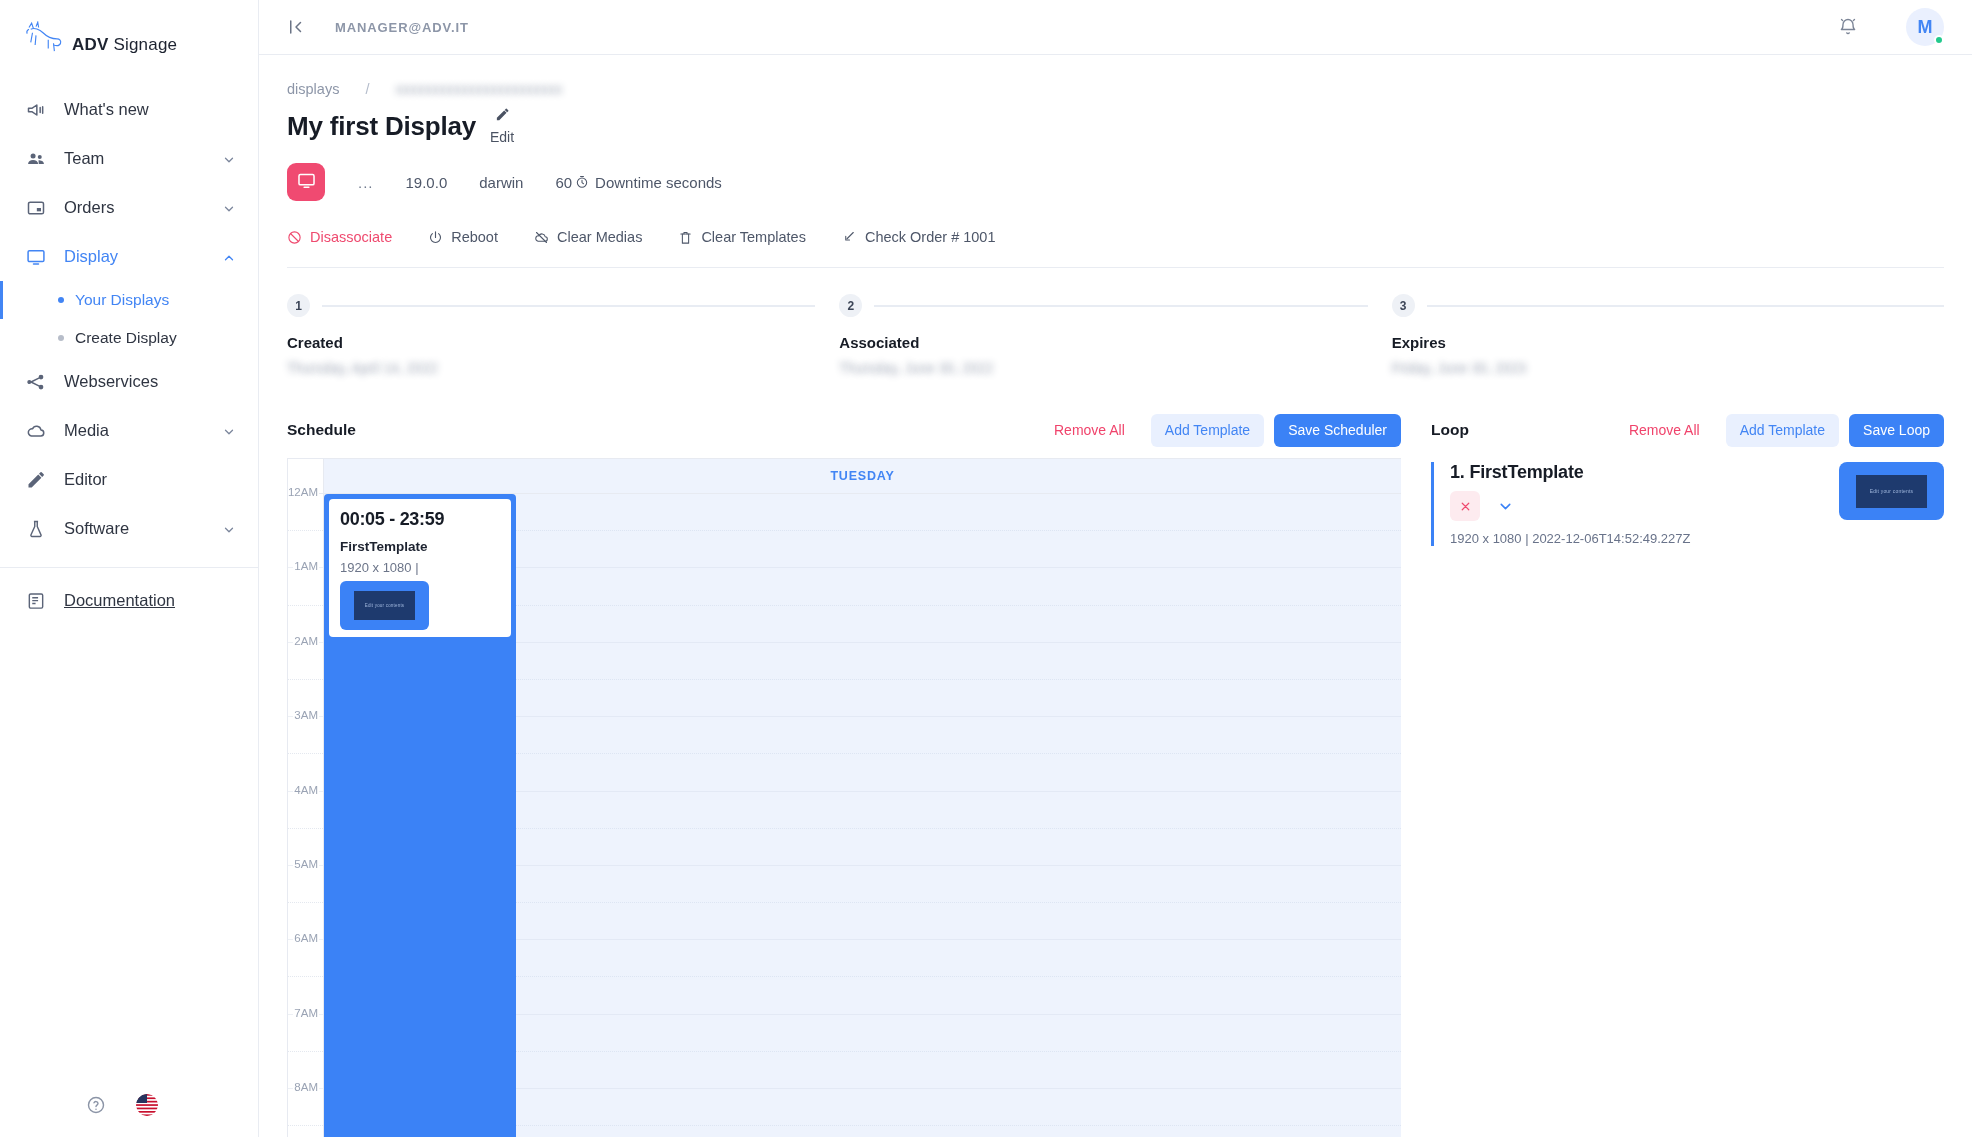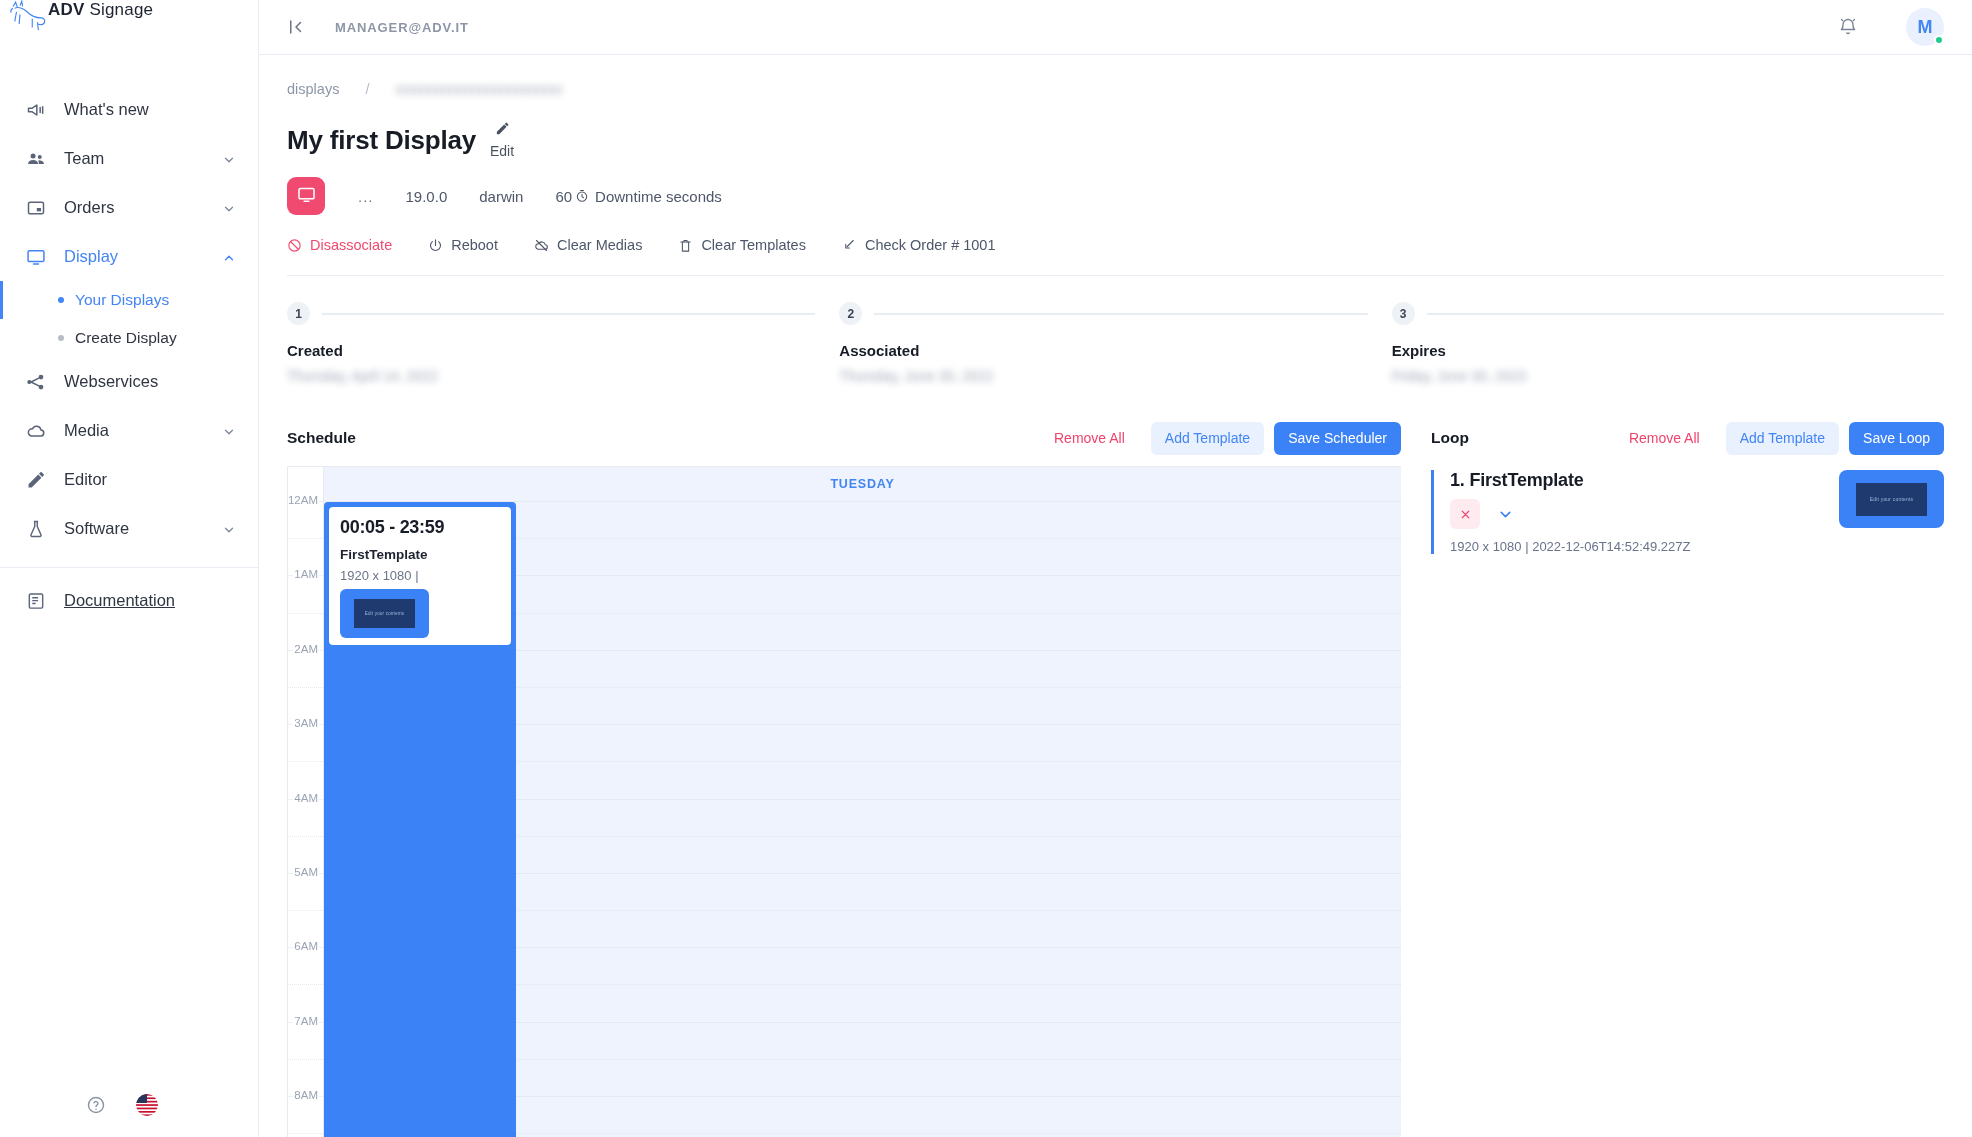--- a/index.html
+++ b/index.html
@@ -15,22 +15,22 @@
   
   .sidebar {
     width: 259px; height: 1137px;
     background: #ffffff;
     border-right: 1px solid #e9ecf2;
     display: flex; flex-direction: column;
     flex: 0 0 259px;
     position: relative;
   }
   .brand {
-    height: 55px; display: flex; align-items: flex-start;
-    padding-left: 6px; 
+    height: 55px; display: flex; align-items: flex-end;
+    padding-left: 22px; gap: 8px;
   }
   .brand-logo { width: 42px; height: 34px; display:block; }
   .brand-text { font-size: 17px; letter-spacing: .2px; color:#1d2330; white-space:nowrap; }
   .brand-text b { font-weight: 700; }
   .brand-text span { font-weight: 400; }
 
   .nav { padding-top: 30px; }
   .nav-item {
     height: 49px; display: flex; align-items: center;
     padding: 0 22px 0 26px; gap: 18px;
@@ -95,38 +95,38 @@
 
   .breadcrumb { display:flex; align-items:center; gap:26px; font-size:14.5px; color:#8d96a8; }
   .breadcrumb .crumb-link { color:#8d96a8; cursor:pointer; }
   .breadcrumb .sep { color:#b4bccb; }
   .blurred {
     color: transparent;
     text-shadow: 0 0 7px rgba(150,158,175,.95);
     user-select:none;
   }
 
-  .title-row { display:flex; align-items:center; gap:14px; margin-top: 24px; }
+  .title-row { display:flex; align-items:center; gap:14px; margin-top: 10px; }
   .page-title { font-size: 26px; font-weight: 700; color:#171c26; letter-spacing:-.2px;}
   .edit-btn { display:flex; align-items:center; gap:7px; font-size:14px; color:#4a5262; cursor:pointer;flex-direction:column;}
   .edit-btn .p-ico { width:15px;height:15px;color:#4a5262; }
 
   .device-row { display:flex; align-items:center; gap:0; margin-top: 18px; }
   .device-badge {
     width:38px;height:38px;border-radius:9px;background:#f04a71;
     display:flex;align-items:center;justify-content:center;color:#fff; flex:0 0 38px;
   }
   .device-meta { display:flex; align-items:center; font-size:15px; color:#4e5769; }
   .dm-dots { margin-left: 33px; color:#717b8e; letter-spacing:1px; }
   .dm-ver { margin-left: 32px; }
   .dm-os { margin-left: 32px; }
   .dm-down { margin-left: 32px; display:flex; align-items:center; gap:3px; }
   .clock-ico { width:14px;height:14px;color:#4e5769; }
 
-  .actions-row { display:flex; align-items:center; margin-top: 22px; font-size:14.5px; }
+  .actions-row { display:flex; align-items:center; margin-top: 28px; font-size:14.5px; }
   .action { display:flex; align-items:center; gap:8px; color:#4e5769; cursor:pointer; }
   .action + .action { margin-left: 36px; }
   .action.danger { color:#ef4a6f; }
   .action .a-ico { width:15px;height:15px; }
 
   .hr { height:1px; background:#e9ecf2; margin: 22px 0 0 0; }
 
   
   .stepper { display:flex; margin-top: 26px; }
   .step { flex:1; min-width:0; }

